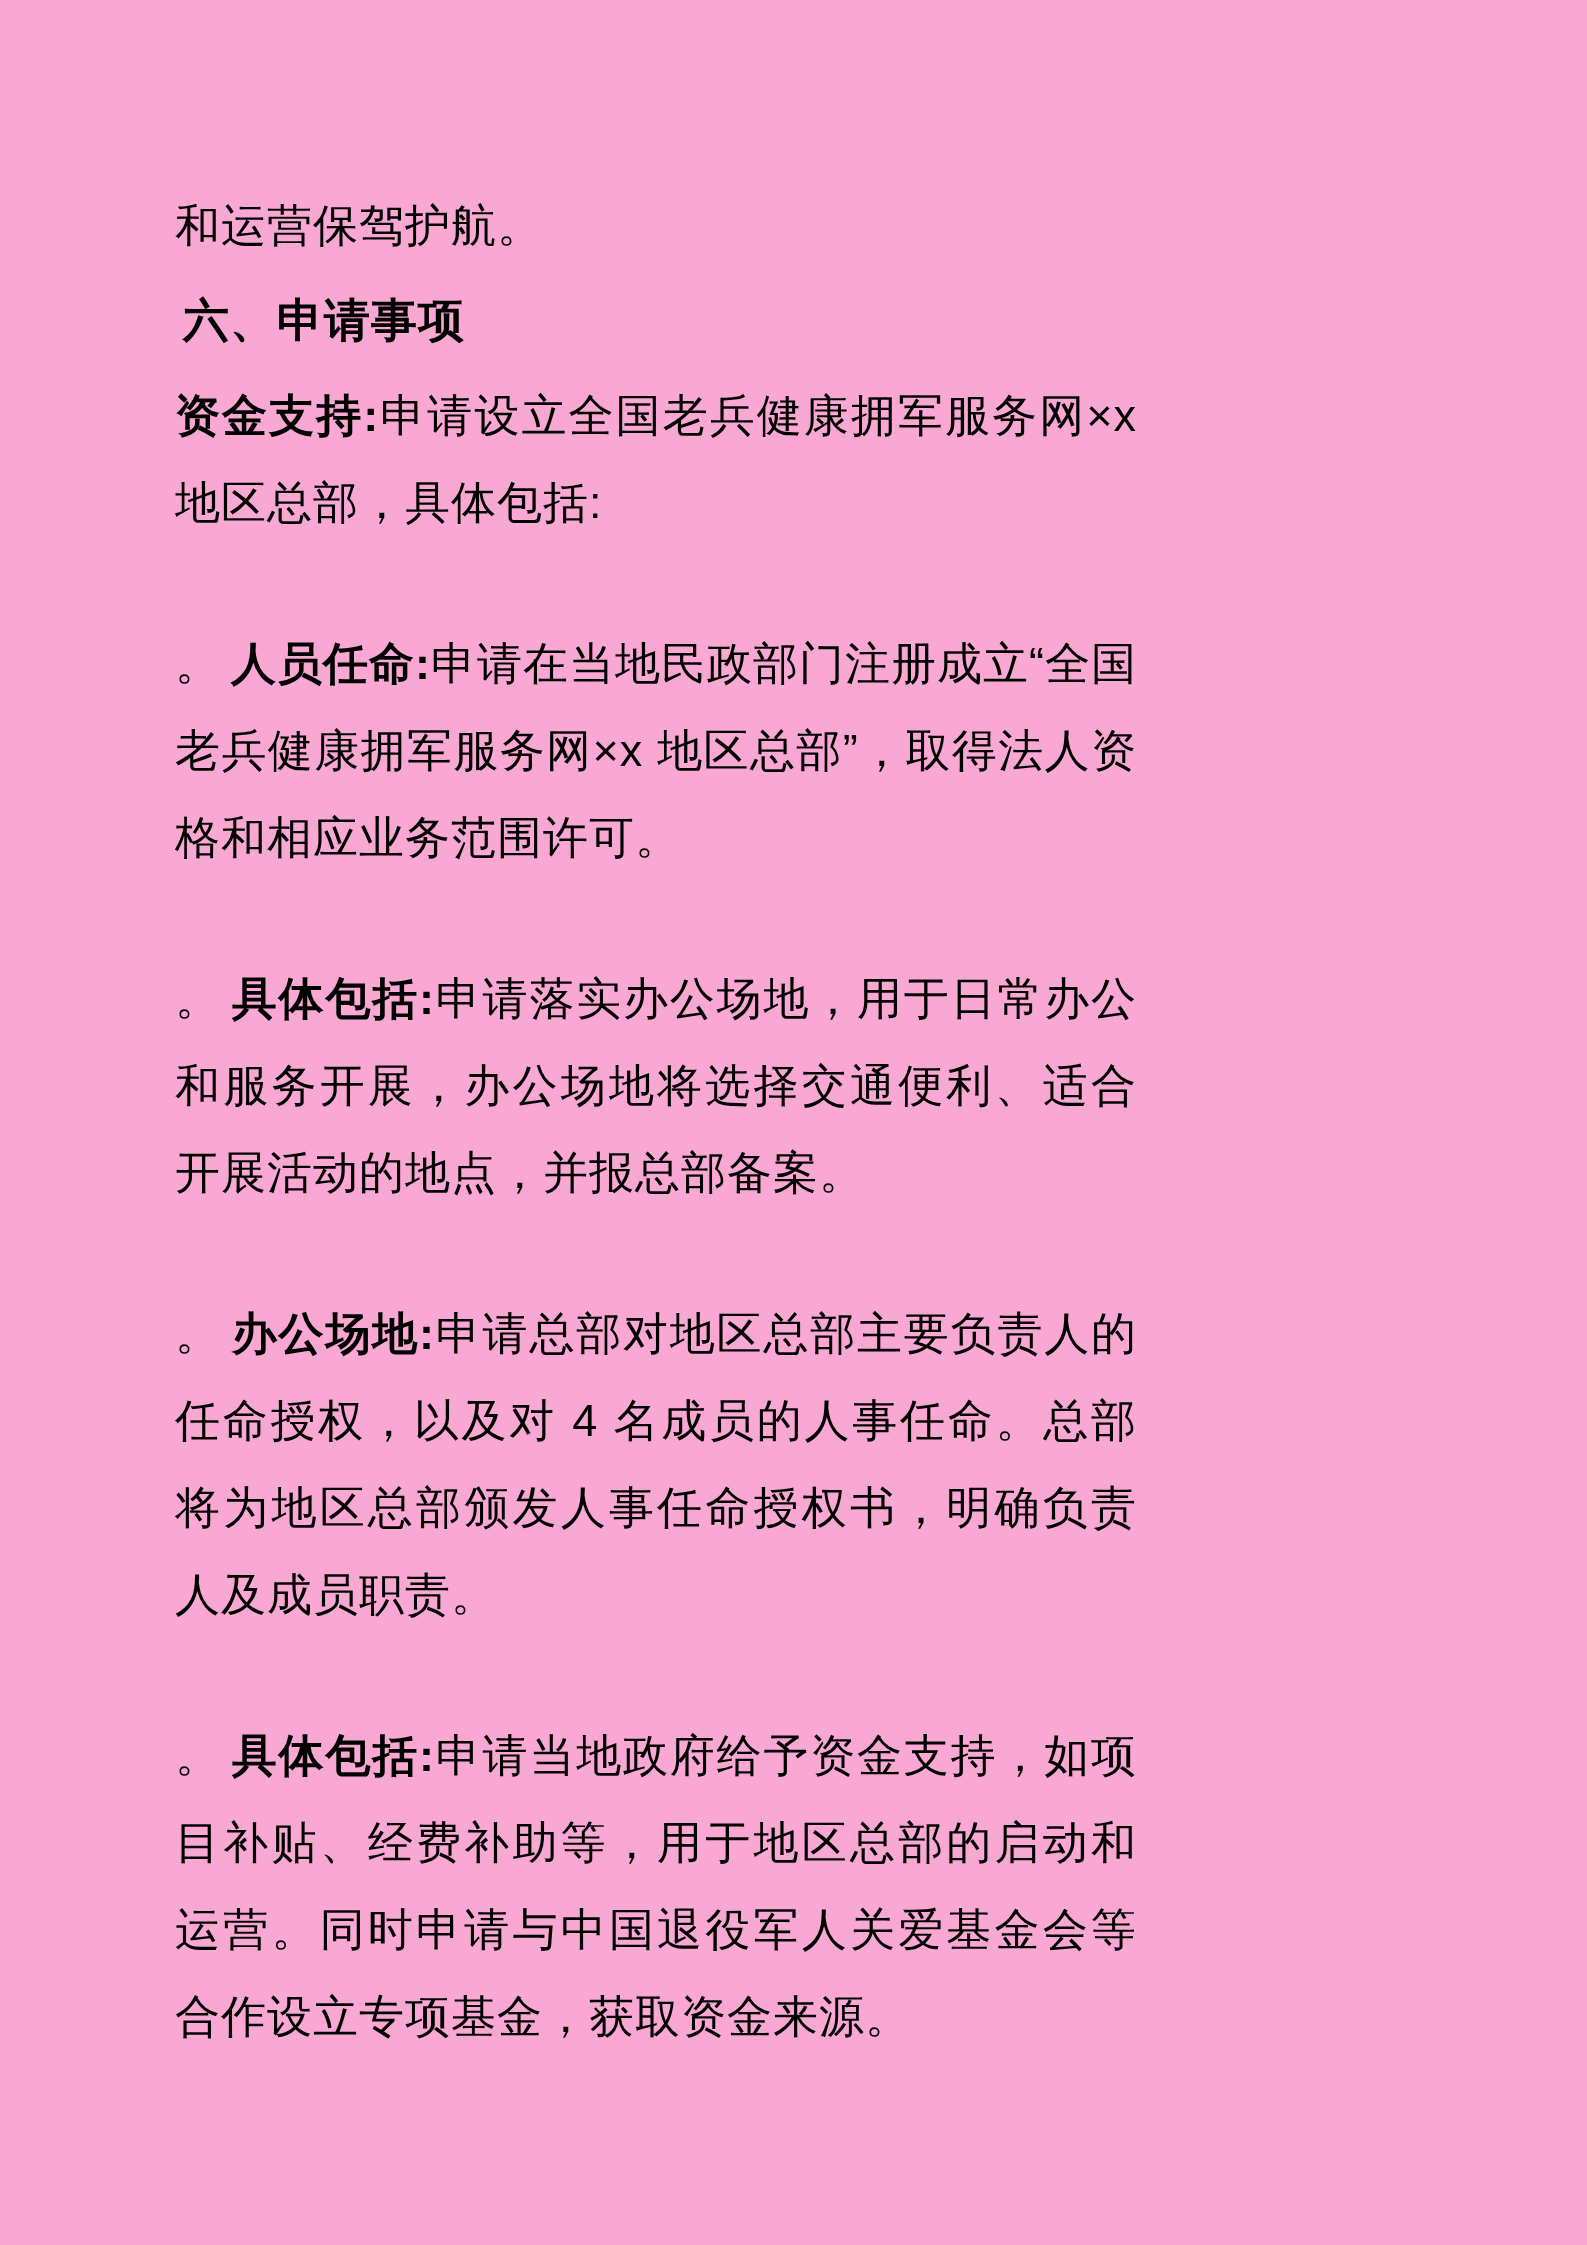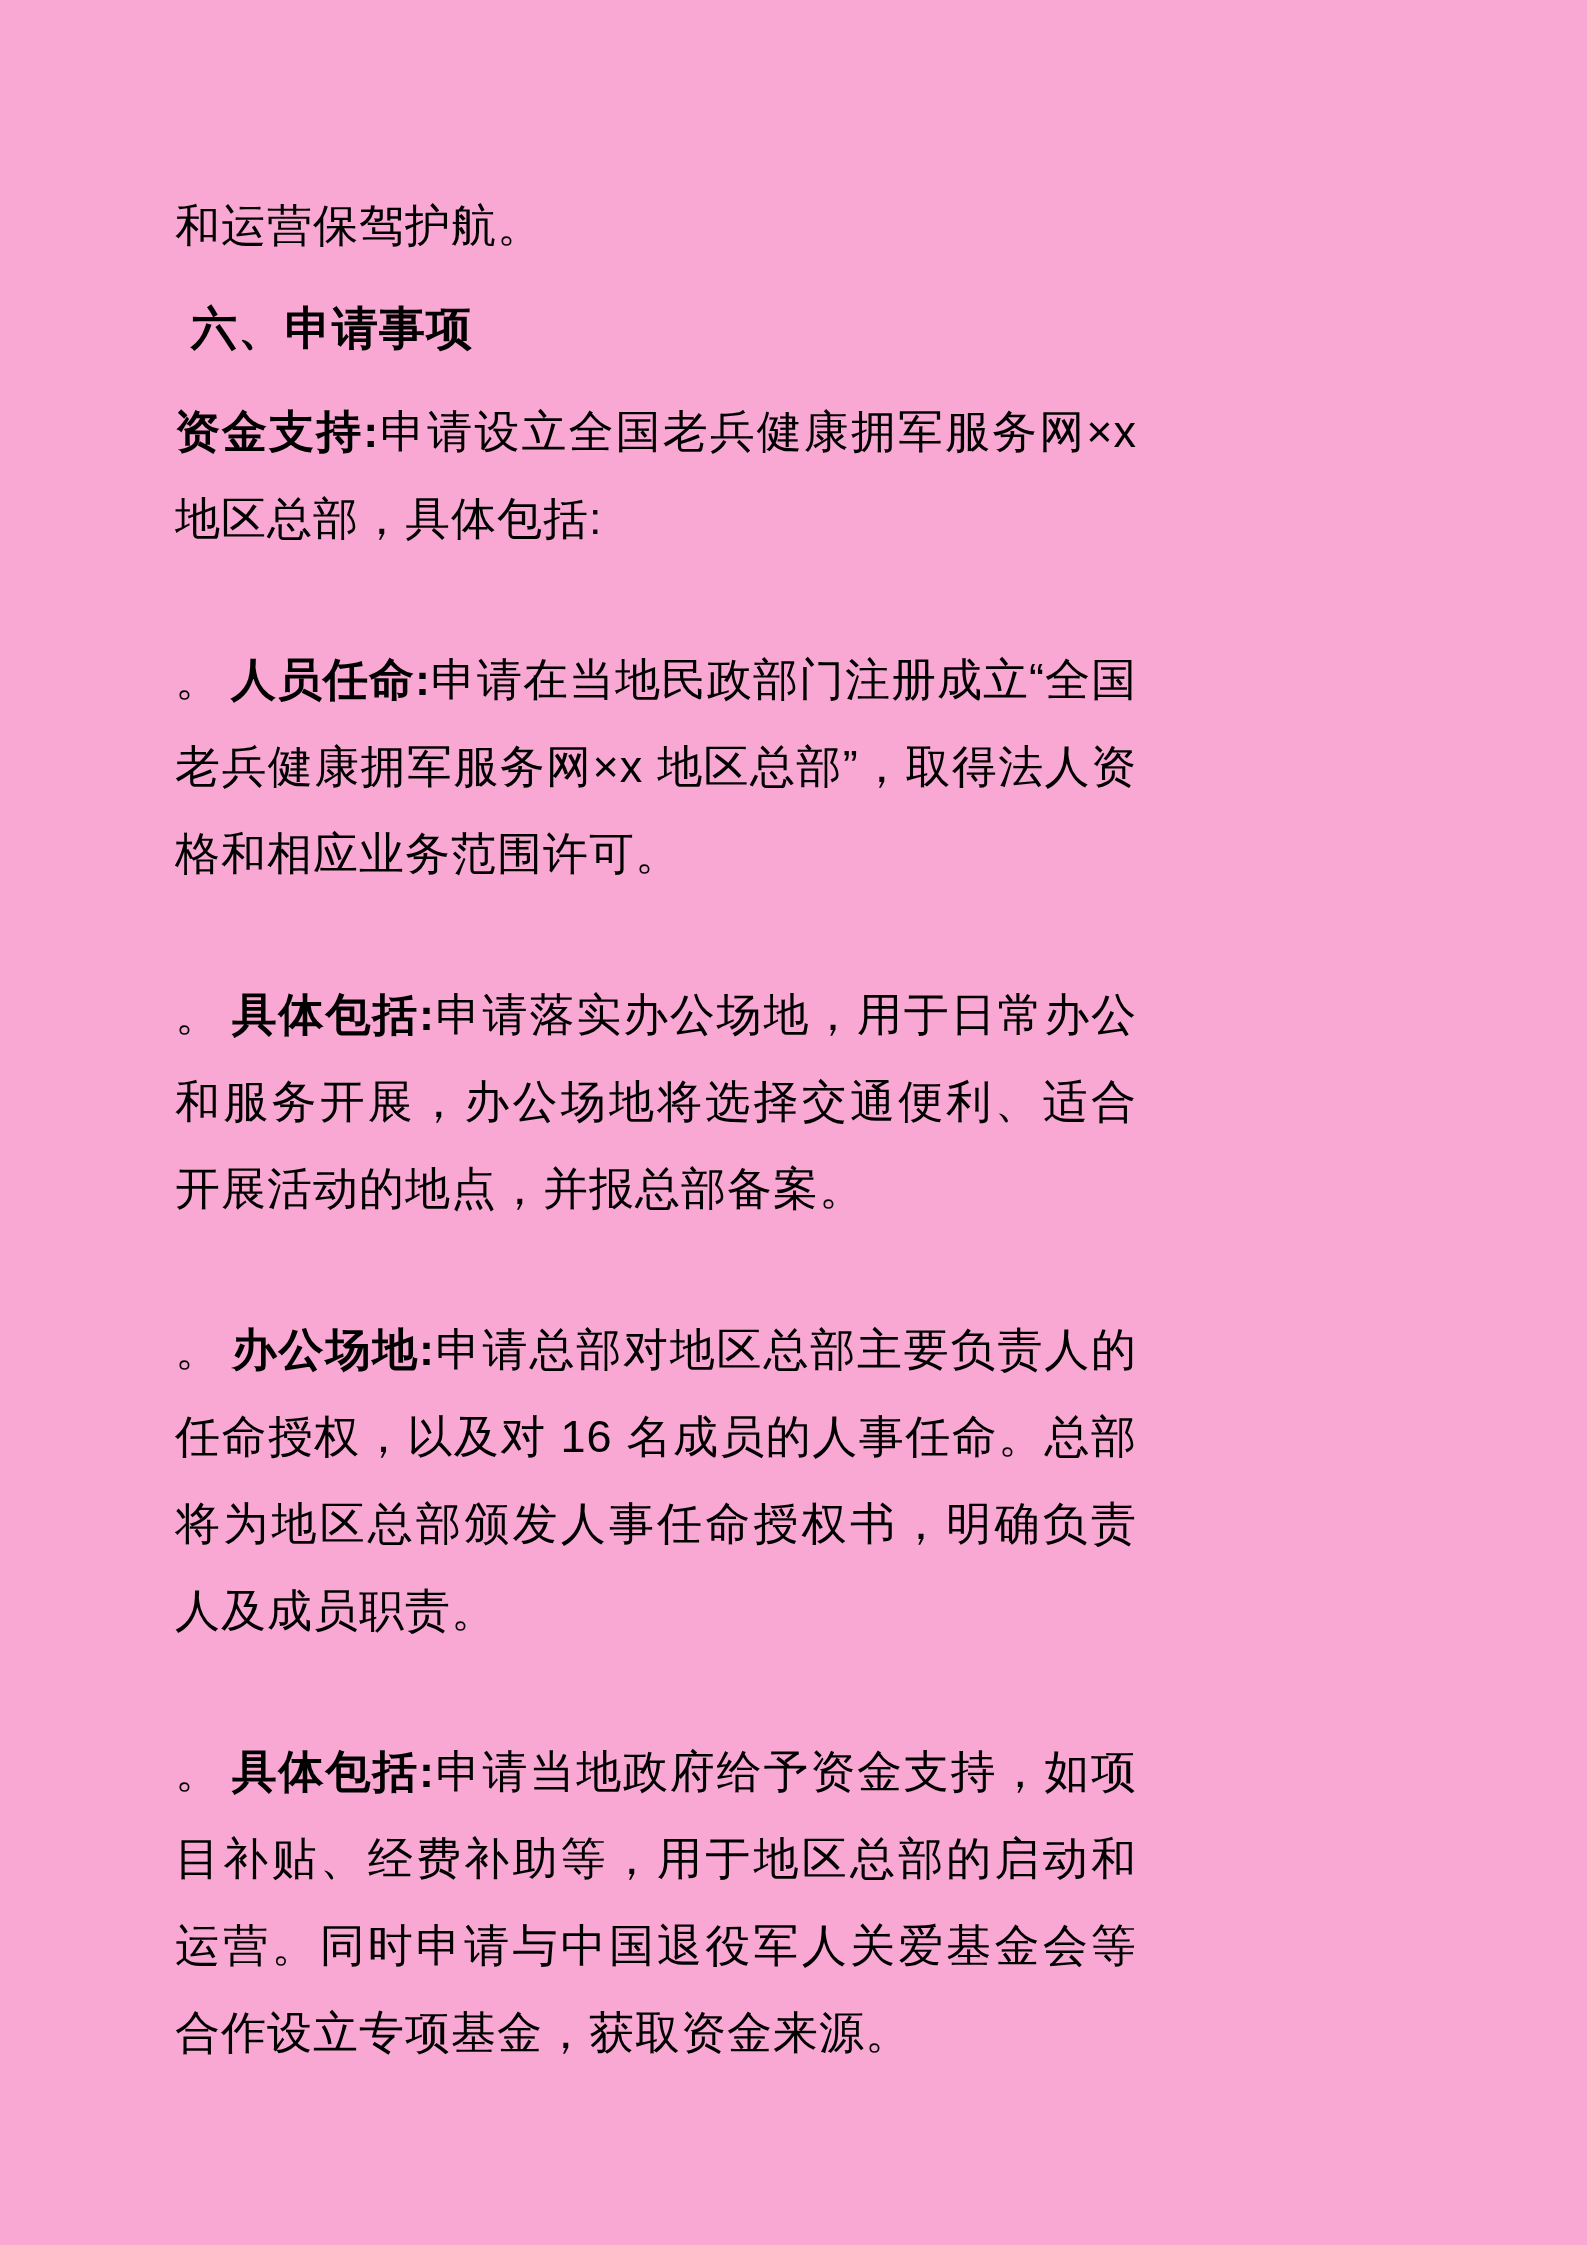--- a/index.html
+++ b/index.html
@@ -22,21 +22,21 @@
     width: 962px;
   }
   .para {
     margin: 0;
     font-size: 45px;
     line-height: 87px;
     text-align: justify;
     letter-spacing: 1px;
   }
   .heading {
-    margin: 16px;
+    margin: 8px;
     font-size: 46px;
     line-height: 87px;
     font-weight: bold;
     letter-spacing: 1px;
   }
   .label {
     font-weight: bold;
   }
   .bullet {
     margin-right: 10px;
@@ -54,18 +54,18 @@
     <p class="para"><span>和运营保驾护航。</span></p>
 
     <h2 class="heading">六、申请事项</h2>
 
     <p class="para"><span class="label">资金支持:</span><span>申请设立全国老兵健康拥军服务网×x 地区总部，具体包括:</span></p>
 
     <p class="para gap-before"><span class="bullet">。</span><span class="label">人员任命:</span><span>申请在当地民政部门注册成立“全国老兵健康拥军服务网×x 地区总部”，取得法人资格和相应业务范围许可。</span></p>
 
     <p class="para gap-before"><span class="bullet">。</span><span class="label">具体包括:</span><span>申请落实办公场地，用于日常办公和服务开展，办公场地将选择交通便利、适合开展活动的地点，并报总部备案。</span></p>
 
-    <p class="para gap-before"><span class="bullet">。</span><span class="label">办公场地:</span><span>申请总部对地区总部主要负责人的任命授权，以及对 16 名成员的人事任命。总部将为地区总部颁发人事任命授权书，明确负责人及成员职责。</span></p>
+    <p class="para gap-before"><span class="bullet">。</span><span class="label">办公场地:</span><span>申请总部对地区总部主要负责人的任命授权，以及对 4 名成员的人事任命。总部将为地区总部颁发人事任命授权书，明确负责人及成员职责。</span></p>
 
     <p class="para gap-before"><span class="bullet">。</span><span class="label">具体包括:</span><span>申请当地政府给予资金支持，如项目补贴、经费补助等，用于地区总部的启动和运营。同时申请与中国退役军人关爱基金会等合作设立专项基金，获取资金来源。</span></p>
 
   </div>
 </div>
 
 </body></html>

